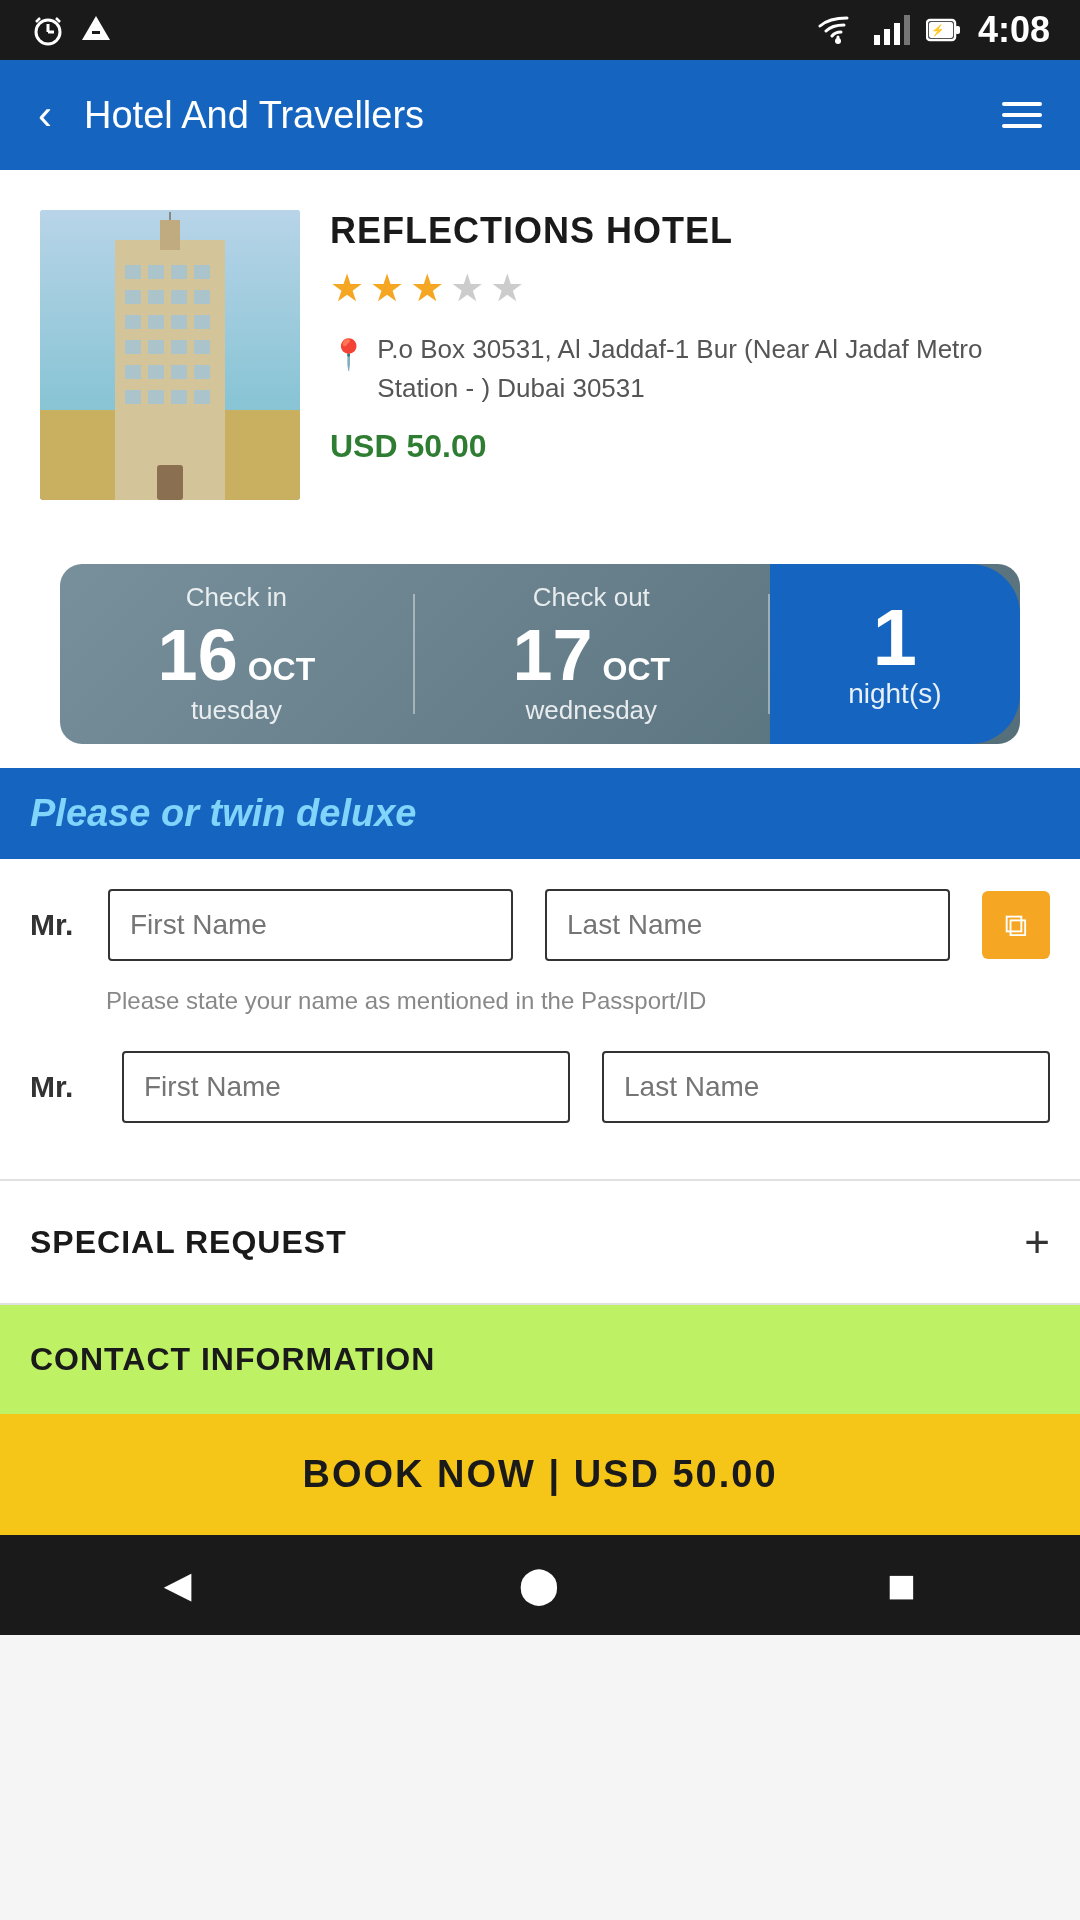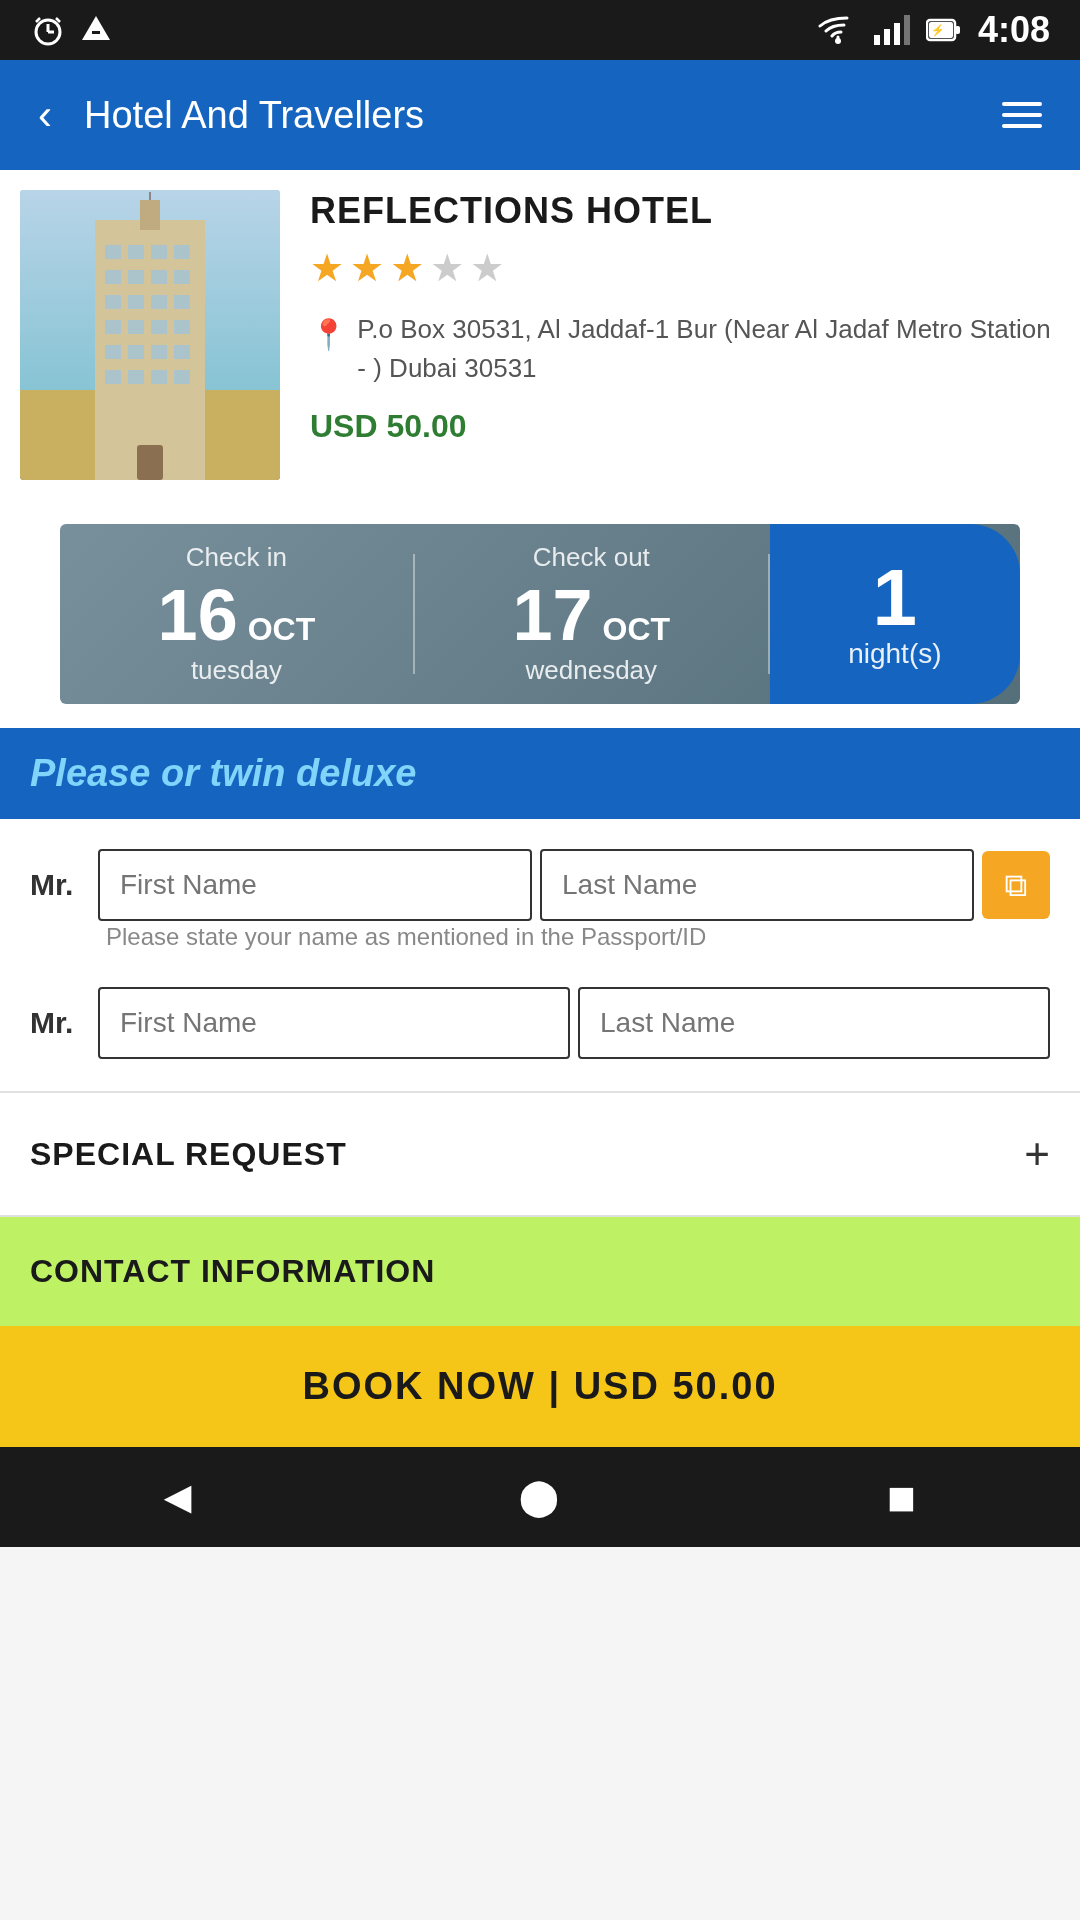--- a/index.html
+++ b/index.html
@@ -58,21 +58,21 @@
     .menu-line {
       width: 40px;
       height: 4px;
       background: white;
       border-radius: 2px;
     }
 
     
     .hotel-card {
       background: white;
-      padding: 20px;
+      padding: 40px;
       display: flex;
       gap: 30px;
       align-items: flex-start;
     }
     .hotel-image {
       width: 260px;
       height: 290px;
       background: #8aadcc;
       border-radius: 4px;
       flex-shrink: 0;
@@ -115,21 +115,21 @@
     .hotel-price {
       font-size: 32px;
       font-weight: bold;
       color: #2e7d32;
     }
 
     
     .date-bar {
       margin: 0 30px 0 30px;
       background: linear-gradient(135deg, #78909c 0%, #546e7a 100%);
-      border-radius: 6px;
+      border-radius: 22px;
       display: flex;
       align-items: center;
       height: 180px;
       overflow: hidden;
     }
     .date-section {
       flex: 1;
       display: flex;
       flex-direction: column;
       align-items: center;
@@ -201,22 +201,22 @@
     }
 
     
     .traveller-form {
       background: white;
       padding: 30px;
     }
     .traveller-row {
       display: flex;
       align-items: center;
-      gap: 8px;
-      margin-bottom: 2px;
+      gap: 32px;
+      margin-bottom: 26px;
     }
     .salutation {
       font-size: 30px;
       font-weight: bold;
       color: #333;
       width: 60px;
     }
     .name-input {
       flex: 1;
       height: 72px;

